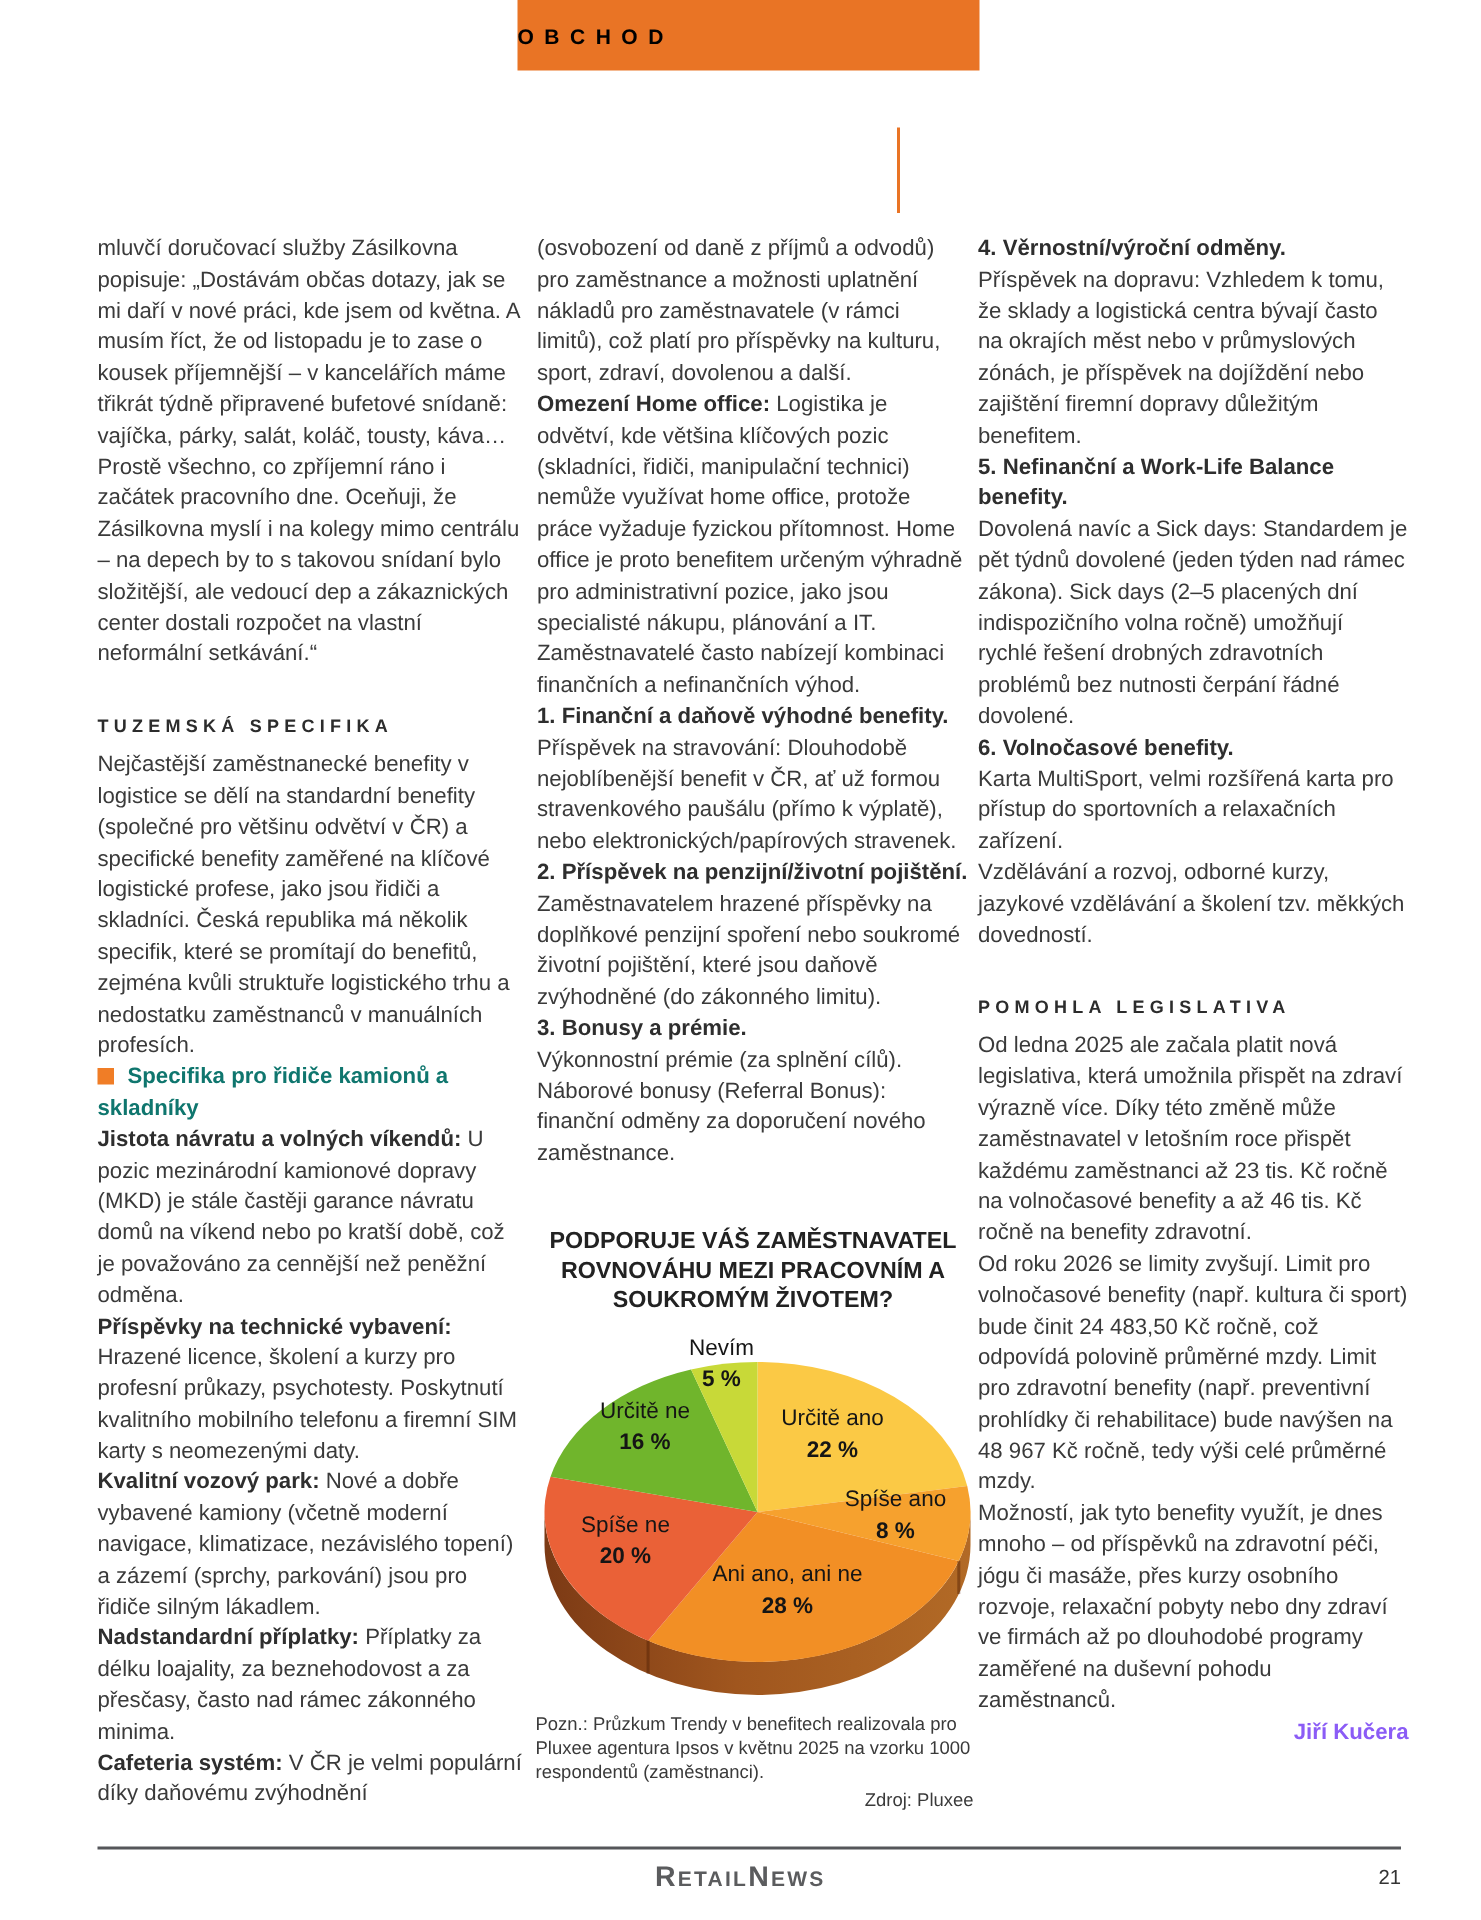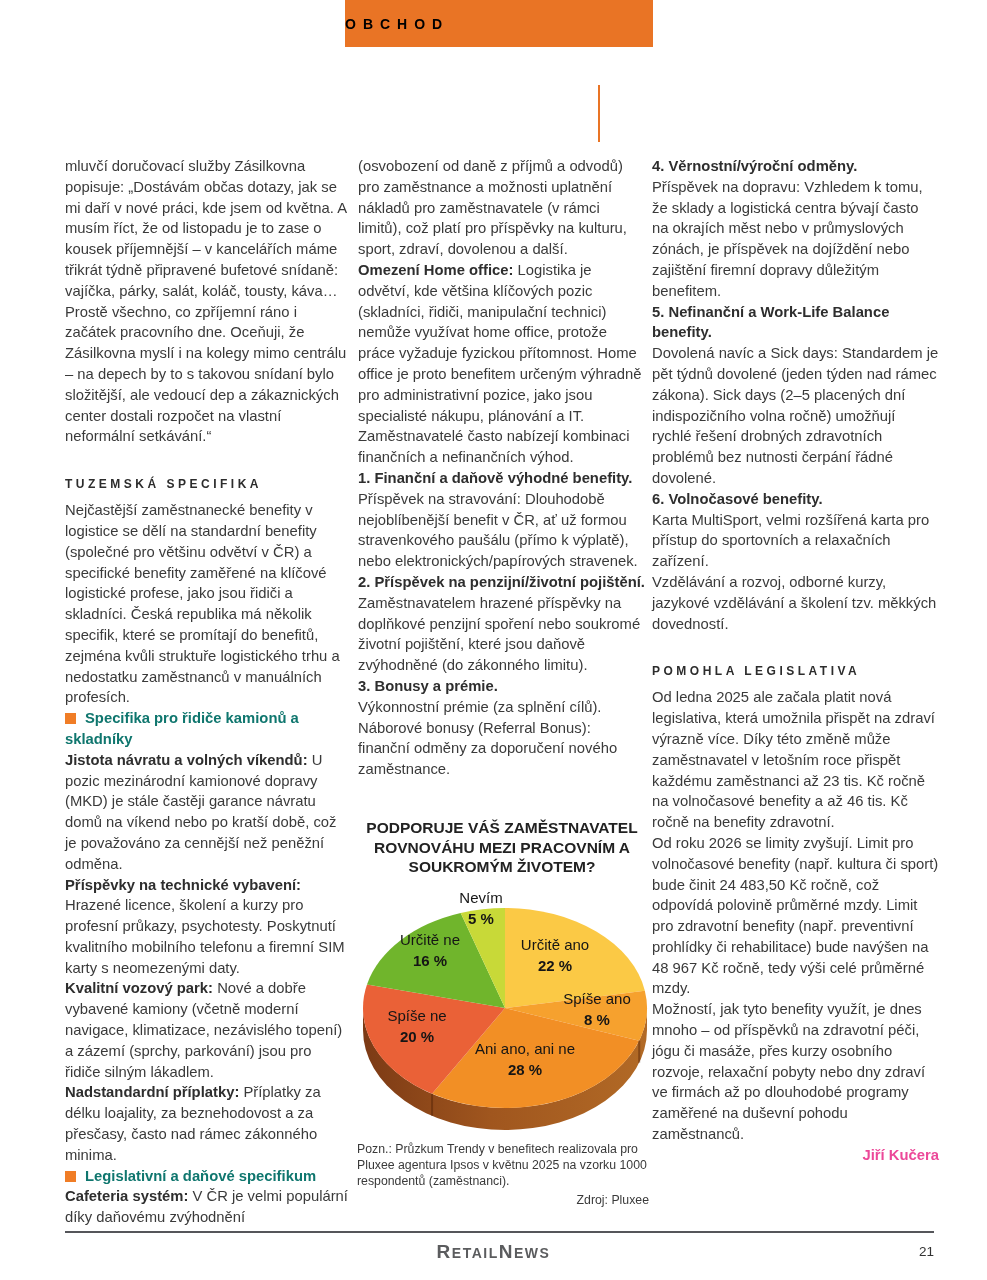--- a/index.html
+++ b/index.html
@@ -14,21 +14,21 @@
   .col{position:absolute;top:156px;font-size:14.8px;line-height:20.8px;text-align:left;}
   #col1{left:65px;width:285px;}
   #col2{left:358px;width:288px;max-height:648px;overflow:hidden;}
   #col3{left:652px;width:287px;}
   .para{margin:0;}
   .para b{color:#2e2e2e;}
   .sec-h{font-weight:bold;font-size:12px;letter-spacing:3.5px;color:#2c2c2c;margin:26px 0 5px 0;line-height:22px;}
   #col1 .sec-h:first-child{margin-top:0;}
   .bullet-item{margin:0;font-weight:bold;color:#0f766e;}
   .bullet-item .sq{display:inline-block;width:11px;height:11px;background:#F07D26;margin-right:9px;transform:translateY(1px);}
-  .author-line{margin-top:0;text-align:right;font-weight:bold;color:#ec4899;}
+  .author-line{margin-top:0;text-align:right;font-weight:bold;color:#8b5cf6;}
   
   .chart-title{position:absolute;left:358px;top:818px;width:288px;text-align:center;
                font-weight:bold;font-size:15.5px;line-height:19.5px;color:#222;}
   #pie{position:absolute;left:360px;top:883px;width:290px;height:255px;}
   .chart-note{position:absolute;left:357px;top:1141px;width:292px;font-size:12.3px;line-height:16px;color:#3a3a3a;}
   .chart-source{text-align:right;margin-top:3px;}
   
   .footer-line{position:absolute;left:65px;top:1231px;width:869px;height:2px;background:#55565A;}
   .brand{position:absolute;left:0;right:0;top:1241px;text-align:center;color:#5b5c5e;
          font-weight:bold;letter-spacing:1.5px;}
@@ -48,21 +48,20 @@
 
   <div class="col" id="col1">
       <p class="para"><span>mluvčí doručovací služby Zásilkovna popisuje: „Dostávám občas dotazy, jak se mi daří v nové práci, kde jsem od května. A musím říct, že od listopadu je to zase o kousek příjemnější – v kancelářích máme třikrát týdně připravené bufetové snídaně: vajíčka, párky, salát, koláč, tousty, káva… Prostě všechno, co zpříjemní ráno i začátek pracovního dne. Oceňuji, že Zásilkovna myslí i na kolegy mimo centrálu – na depech by to s takovou snídaní bylo složitější, ale vedoucí dep a zákaznických center dostali rozpočet na vlastní neformální setkávání.“</span></p>
       <div class="sec-h">TUZEMSKÁ SPECIFIKA</div>
       <p class="para"><span>Nejčastější zaměstnanecké benefity v logistice se dělí na standardní benefity (společné pro většinu odvětví v ČR) a specifické benefity zaměřené na klíčové logistické profese, jako jsou řidiči a skladníci. Česká republika má několik specifik, které se promítají do benefitů, zejména kvůli struktuře logistického trhu a nedostatku zaměstnanců v manuálních profesích.</span></p>
       <div class="bullet-item"><span class="sq"></span><span>Specifika pro řidiče kamionů a skladníky</span></div>
       <p class="para"><b>Jistota návratu a volných víkendů:</b><span> U pozic mezinárodní kamionové dopravy (MKD) je stále častěji garance návratu domů na víkend nebo po kratší době, což je považováno za cennější než peněžní odměna.</span></p>
       <p class="para"><b>Příspěvky na technické vybavení:</b><span> Hrazené licence, školení a kurzy pro profesní průkazy, psychotesty. Poskytnutí kvalitního mobilního telefonu a firemní SIM karty s neomezenými daty.</span></p>
       <p class="para"><b>Kvalitní vozový park:</b><span> Nové a dobře vybavené kamiony (včetně moderní navigace, klimatizace, nezávislého topení) a zázemí (sprchy, parkování) jsou pro řidiče silným lákadlem.</span></p>
       <p class="para"><b>Nadstandardní příplatky:</b><span> Příplatky za délku loajality, za beznehodovost a za přesčasy, často nad rámec zákonného minima.</span></p>
-      <div class="bullet-item"><span class="sq"></span><span>Legislativní a daňové specifikum</span></div>
       <p class="para"><b>Cafeteria systém:</b><span> V ČR je velmi populární díky daňovému zvýhodnění</span></p>
     </div>
   <div class="col" id="col2">
       <p class="para"><span>(osvobození od daně z příjmů a odvodů) pro zaměstnance a možnosti uplatnění nákladů pro zaměstnavatele (v rámci limitů), což platí pro příspěvky na kulturu, sport, zdraví, dovolenou a další.</span></p>
       <p class="para"><b>Omezení Home office:</b><span> Logistika je odvětví, kde většina klíčových pozic (skladníci, řidiči, manipulační technici) nemůže využívat home office, protože práce vyžaduje fyzickou přítomnost. Home office je proto benefitem určeným výhradně pro administrativní pozice, jako jsou specialisté nákupu, plánování a IT.</span></p>
       <p class="para"><span>Zaměstnavatelé často nabízejí kombinaci finančních a nefinančních výhod.</span></p>
       <p class="para"><b>1. Finanční a daňově výhodné benefity.</b></p>
       <p class="para"><span>Příspěvek na stravování: Dlouhodobě nejoblíbenější benefit v ČR, ať už formou stravenkového paušálu (přímo k výplatě), nebo elektronických/papírových stravenek.</span></p>
       <p class="para"><b>2. Příspěvek na penzijní/životní pojištění.</b></p>
       <p class="para"><span>Zaměstnavatelem hrazené příspěvky na doplňkové penzijní spoření nebo soukromé životní pojištění, které jsou daňově zvýhodněné (do zákonného limitu).</span></p>

